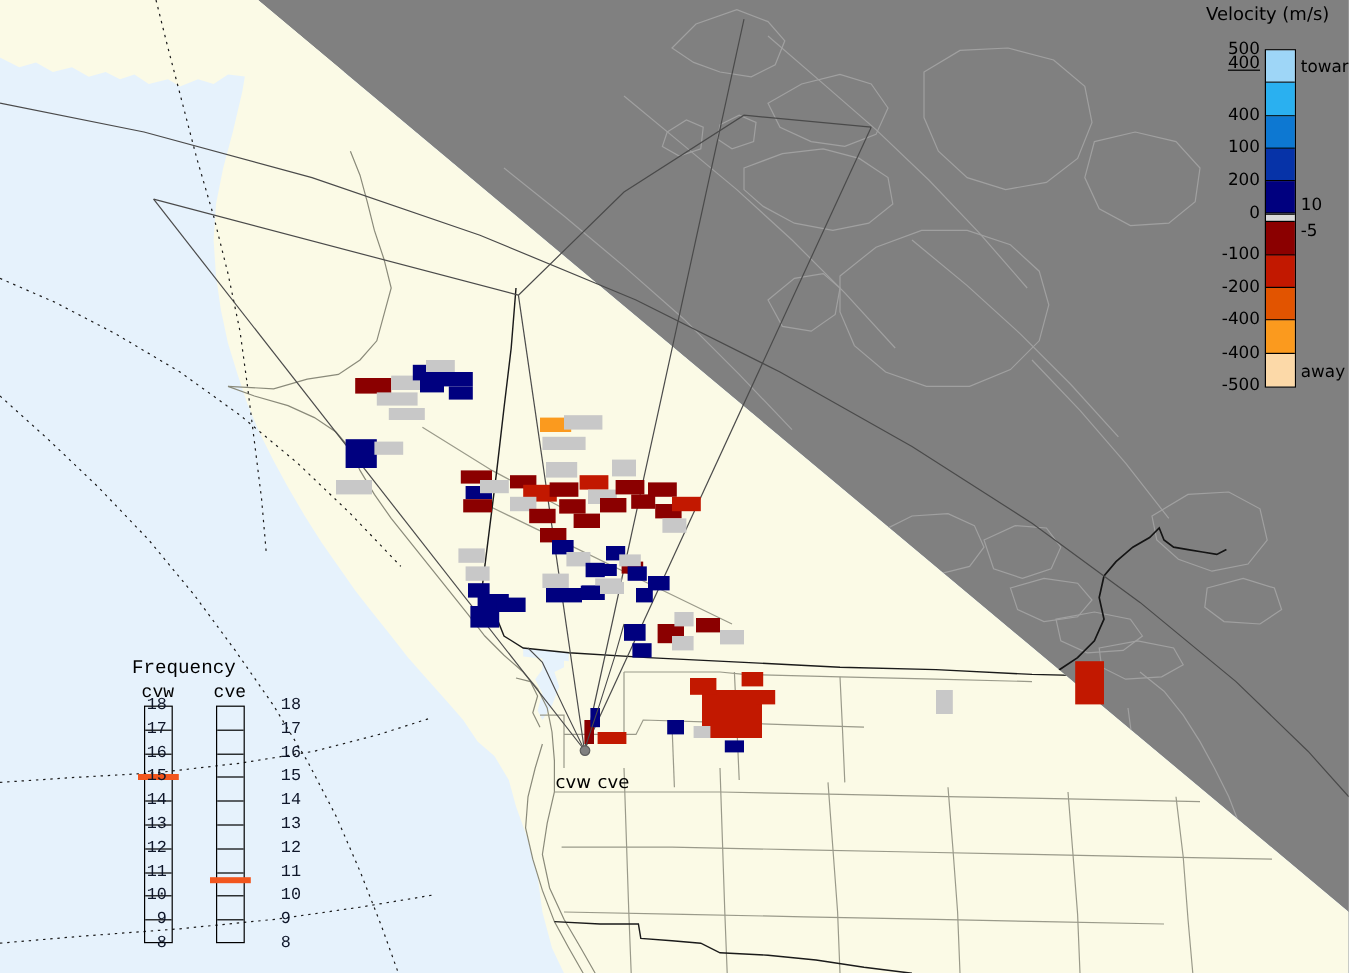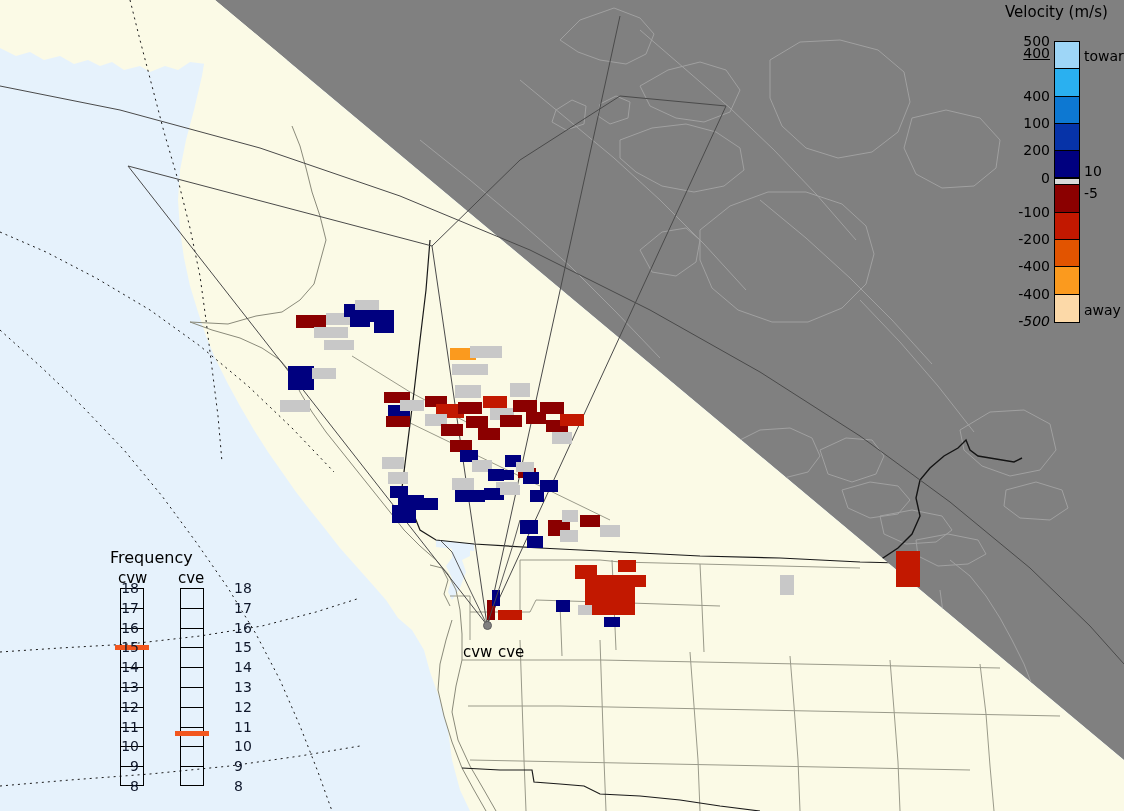--- a/index.html
+++ b/index.html
@@ -84,20 +84,21 @@
     color: #000;
     white-space: nowrap;
     line-height: 14px;
   }
   
   #freq-panel {
     position: absolute;
     left: 95px; top: 548px;
     width: 150px;
     height: 255px;
+    font-family: Liberation Mono, monospace;
   }
   #freq-title {
     position: absolute;
     left: 15px; top: 0px;
     font-size: 16px;
     color: #000;
     white-space: nowrap;
   }
   .freq-col-label {
     position: absolute;
@@ -425,21 +426,21 @@
         <div class="cbar-tick" style="top: 31px;">500</div>
         <div class="cbar-tick" style="top: 43px; text-decoration: underline;">400</div>
         <div class="cbar-tick" style="top: 85.6px;">400</div>
         <div class="cbar-tick" style="top: 112.9px;">100</div>
         <div class="cbar-tick" style="top: 140.2px;">200</div>
         <div class="cbar-tick" style="top: 167.5px;">0</div>
         <div class="cbar-tick" style="top: 201.8px; margin-left: 16px;">-100</div>
         <div class="cbar-tick" style="top: 229.1px;">-200</div>
         <div class="cbar-tick" style="top: 256.4px;">-400</div>
         <div class="cbar-tick" style="top: 283.7px;">-400</div>
-        <div class="cbar-tick" style="top: 311px; font-style: italic;">-500</div>
+        <div class="cbar-tick" style="top: 311px;">-500</div>
       </div>
     <div id="cbar-sides">
         <div class="cbar-side" style="top: 46px;">toward</div>
         <div class="cbar-side" style="top: 160.5px;">10</div>
         <div class="cbar-side" style="top: 182.5px;">-5</div>
         <div class="cbar-side" style="top: 300px;">away</div>
       </div>
   </div>
 
   <div id="freq-panel">

